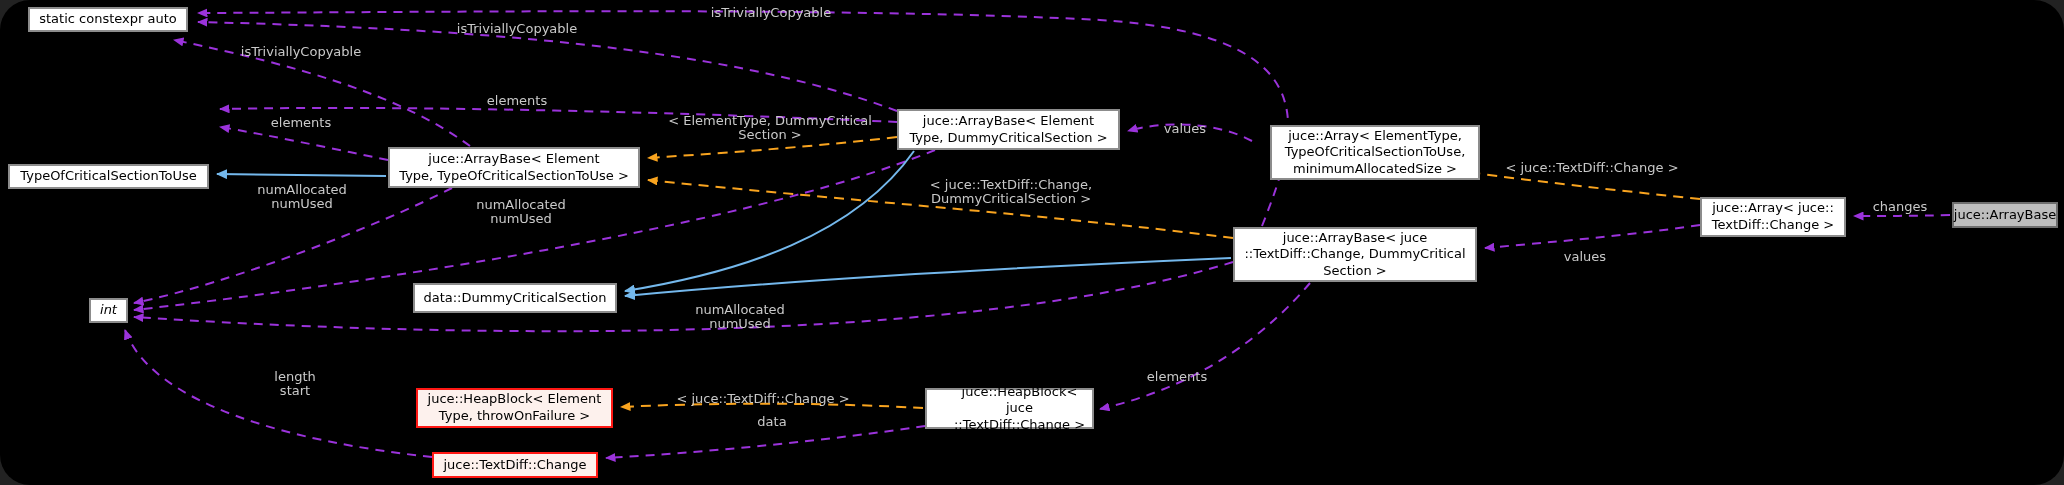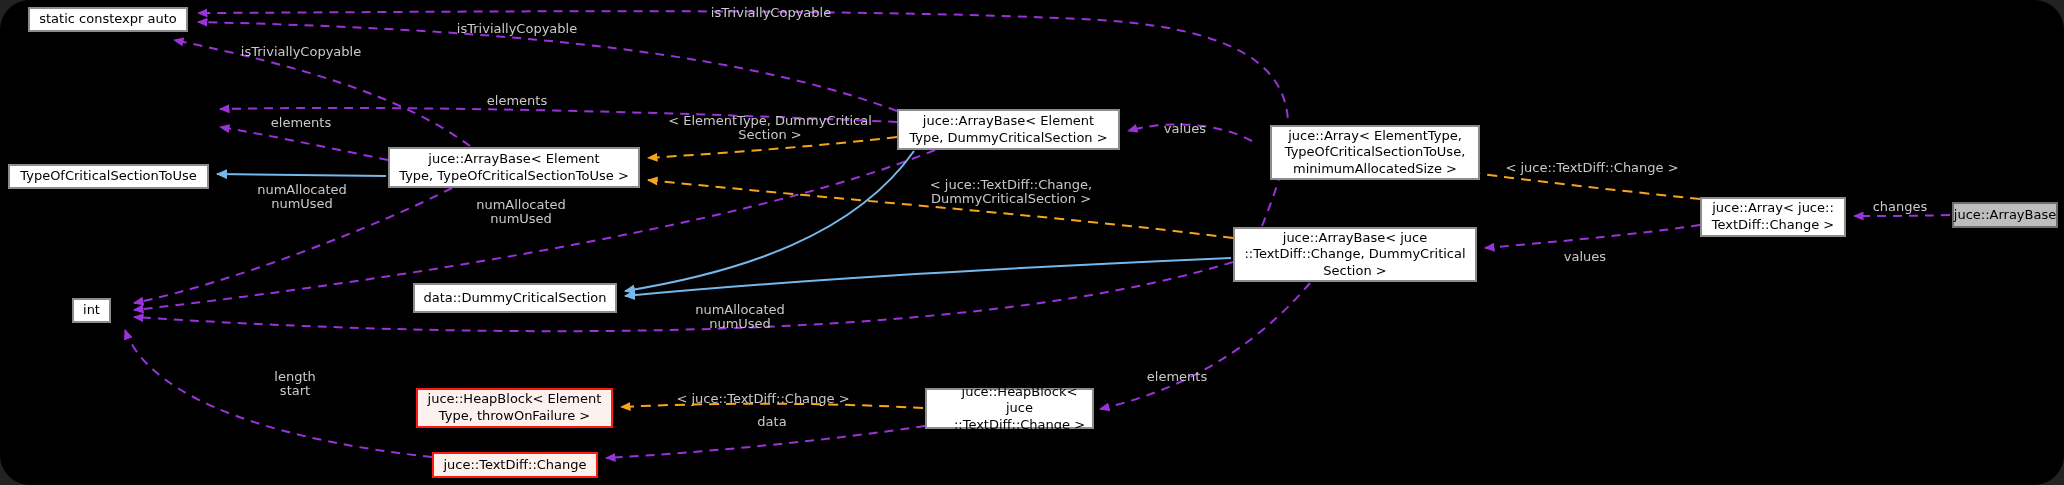--- a/index.html
+++ b/index.html
@@ -99,21 +99,21 @@
   <div class="node" style="left:1250px;top:125px;width:210px;height:55px;margin-left:20px;">juce::Array&lt; ElementType,
 TypeOfCriticalSectionToUse,
 minimumAllocatedSize &gt;</div>
 
   <div class="node" style="left:1233px;top:227px;width:244px;height:55px;">juce::ArrayBase&lt; juce
 ::TextDiff::Change, DummyCritical
 Section &gt;</div>
 
   <div class="node" style="left:413px;top:283px;width:204px;height:30px;">data::DummyCriticalSection</div>
 
-  <div class="node" style="left:72px;top:298px;width:39px;height:25px;">int</div>
+  <div class="node" style="left:89px;top:298px;width:39px;height:25px;font-style:italic;">int</div>
 
   <div class="node red" style="left:416px;top:388px;width:197px;height:40px;">juce::HeapBlock&lt; Element
 Type, throwOnFailure &gt;</div>
 
   <div class="node red" style="left:432px;top:452px;width:166px;height:26px;">juce::TextDiff::Change</div>
 
   <div class="node" style="left:925px;top:388px;width:169px;height:41px;padding-left:20px;">juce::HeapBlock&lt; juce
 ::TextDiff::Change &gt;</div>
 
   <div class="node" style="left:1700px;top:197px;width:146px;height:40px;">juce::Array&lt; juce::

